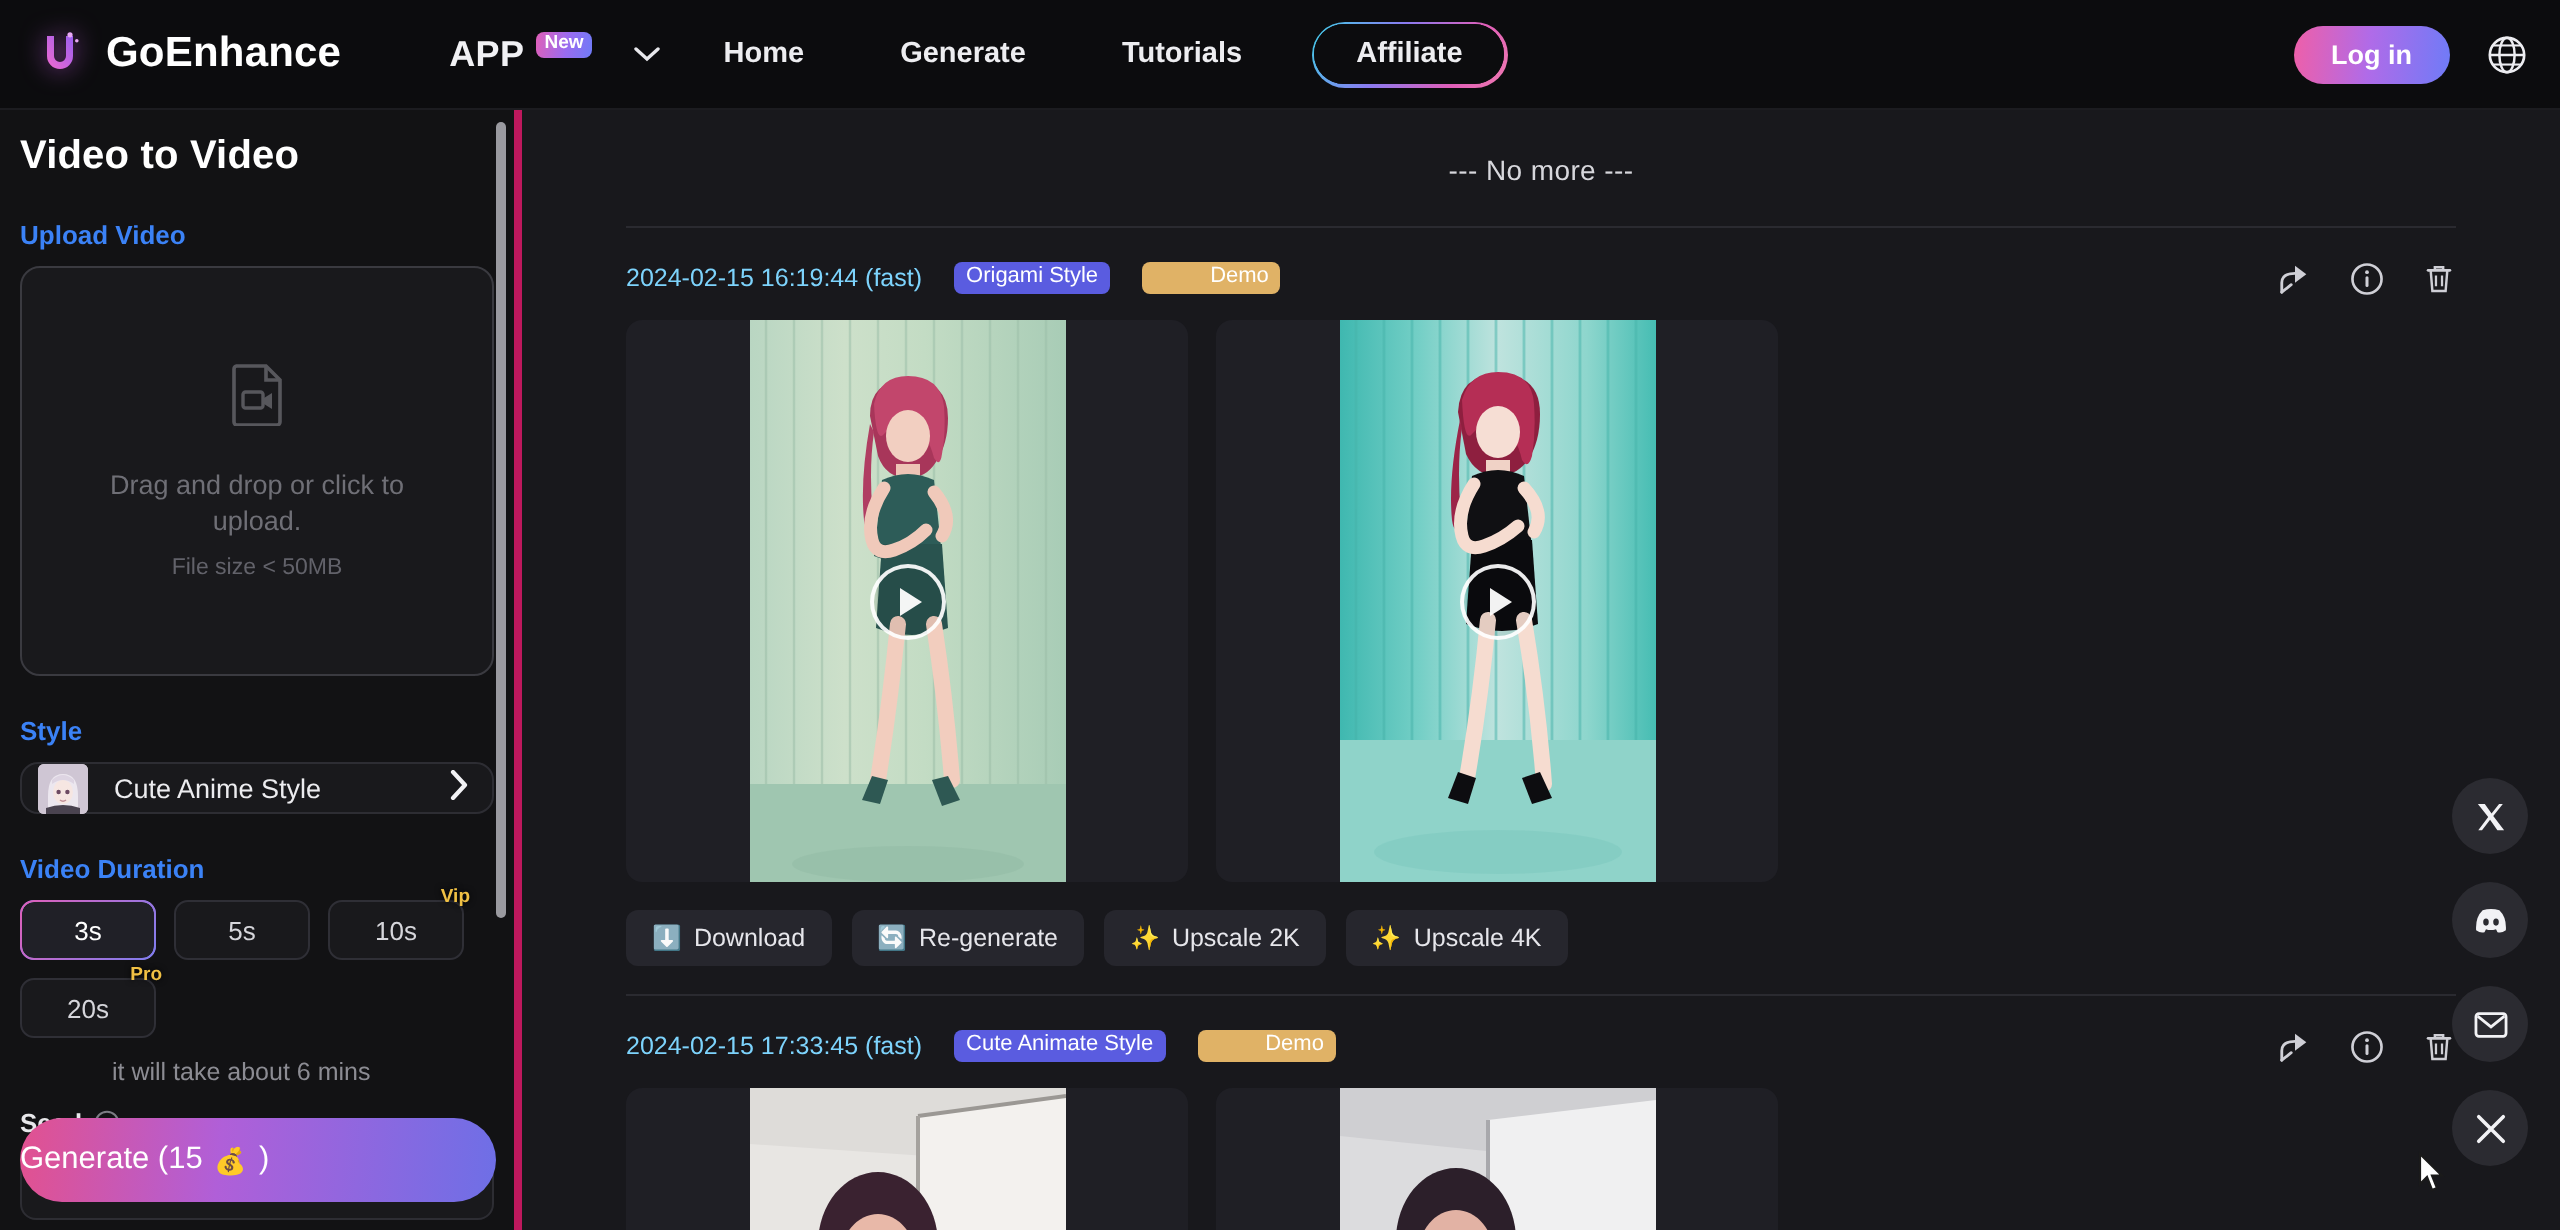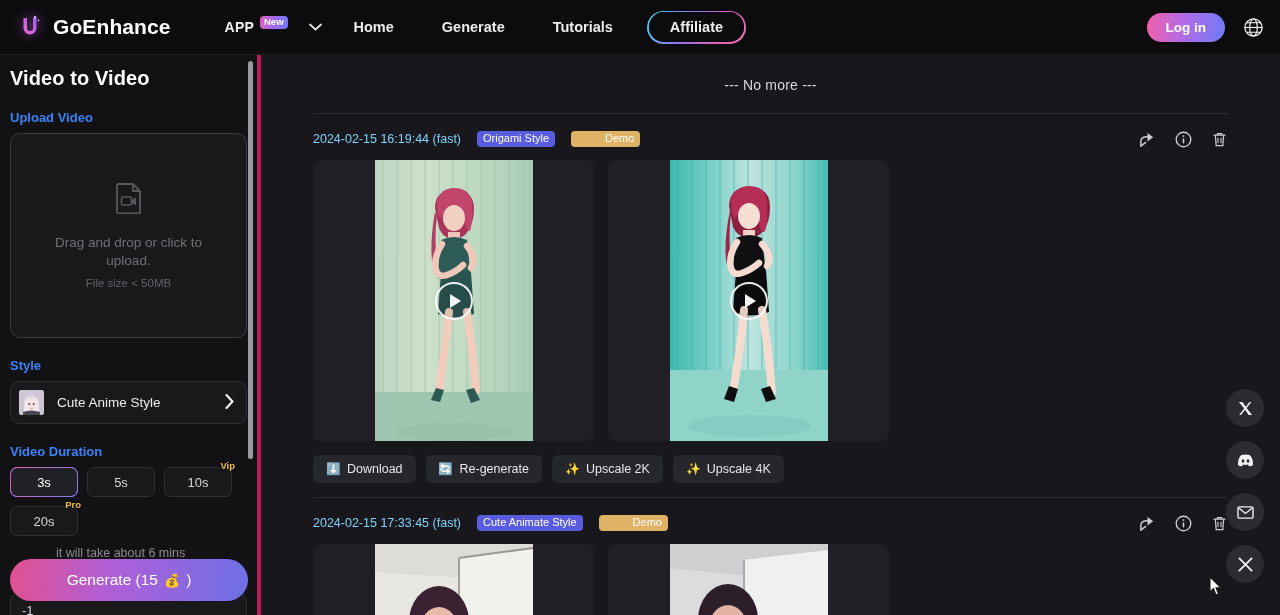--- a/index.html
+++ b/index.html
@@ -29,21 +29,21 @@
   }
   .brand-mark svg { filter: drop-shadow(0 0 6px rgba(190,90,220,.75)); }
   .brand-name {
     font-size: 21px; font-weight: bold; letter-spacing: .1px; color: #fff;
   }
   .nav { display: flex; align-items: center; margin-left: 46px; gap: 0; }
   .app-menu {
     display: flex; align-items: center; gap: 5px; position: relative;
     padding: 6px 8px; cursor: pointer;
   }
-  .app-menu-label { font-size: 14px; font-weight: bold; color: #f1f1f4; letter-spacing: .2px; }
+  .app-menu-label { font-size: 18px; font-weight: bold; color: #f1f1f4; letter-spacing: .2px; }
   .badge-new {
     font-size: 9.5px; font-weight: bold; color: #fff;
     background: linear-gradient(100deg, #e05fb8 0%, #9a6cf0 55%, #6f7bf7 100%);
     border-radius: 4px; padding: 1.5px 4px 2px 4px; line-height: 1;
     position: relative; top: -5px; margin-left: 1px;
   }
   .chev-down { margin-left: 16px; display: flex; align-items: center; }
   .nav-link {
     font-size: 14.5px; font-weight: bold; color: #ededf0;
     padding: 8px 24px; cursor: pointer; white-space: nowrap;
@@ -85,21 +85,21 @@
     height: 205px; border: 1px solid #3a3a40; border-radius: 10px;
     background: #19191c;
     display: flex; flex-direction: column; align-items: center; justify-content: center;
     cursor: pointer; text-align: center;
   }
   .upload-icon { margin-bottom: 16px; opacity: .55; }
   .upload-text { font-size: 13.5px; color: #6f6f76; line-height: 1.3; max-width: 170px; }
   .upload-sub { font-size: 11.5px; color: #62626a; margin-top: 8px; }
 
   .style-row {
-    height: 43px; border: 1px solid #2d2d33; border-radius: 9px; background: #19191c;
+    height: 26px; border: 1px solid #2d2d33; border-radius: 9px; background: #19191c;
     display: flex; align-items: center; padding: 0 12px 0 8px; cursor: pointer;
   }
   .style-thumb {
     width: 25px; height: 25px; border-radius: 3px; overflow: hidden; flex: none;
     background: #d8d2dc; position: relative;
   }
   .style-name { font-size: 13.5px; color: #ececef; margin-left: 13px; }
   .style-chevron { margin-left: auto; color: #f2f2f5; font-size: 15px; font-weight: bold; line-height: 1; }
 
   .dur-grid { display: flex; flex-wrap: wrap; gap: 9px; }
@@ -129,21 +129,21 @@
   .seed-input {
     margin-top: 7px; width: 100%; height: 34px; border-radius: 8px;
     border: 1px solid #2d2d33; background: #19191c; color: #cfcfd5;
     padding: 0 11px; font-size: 13px; font-family: inherit; outline: none;
   }
   .generate-btn {
     position: absolute; left: 10px; bottom: 14px; width: 238px; height: 42px;
     border: none; border-radius: 21px; cursor: pointer;
     background: linear-gradient(95deg, #e2518f 0%, #b05fd8 42%, #6e6fe6 100%);
     color: #fff; font-size: 15.5px; font-family: inherit;
-    display: flex; align-items: center; justify-content: center; gap: 6px;
+    display: flex; align-items: center; justify-content: flex-start; gap: 6px;
     z-index: 12;
   }
   .gen-coin { font-size: 13px; }
   .left-scrollbar {
     position: absolute; right: 4px; top: 6px; width: 5px; height: 398px;
     border-radius: 3px; background: #9a9aa0; cursor: pointer;
   }
 
   
   .main {

